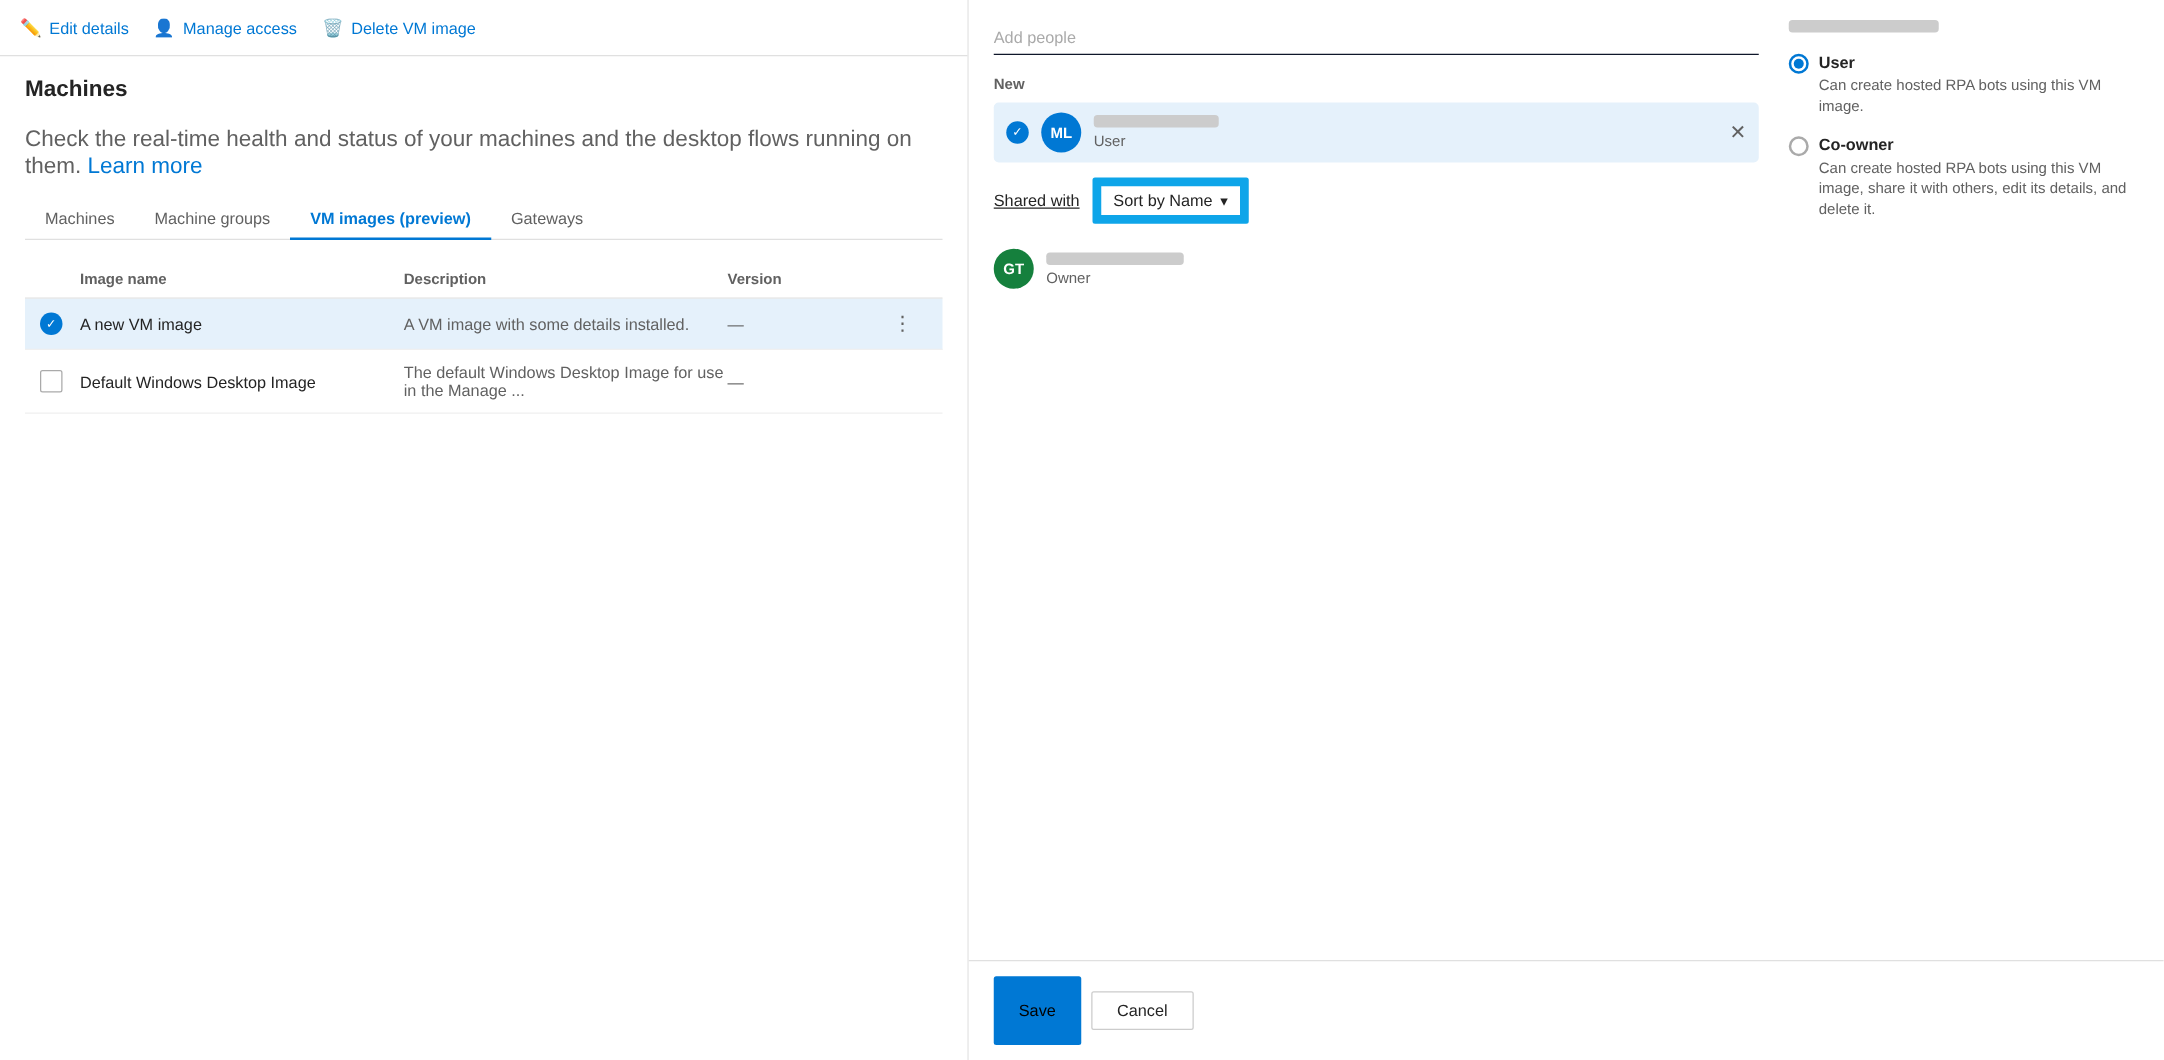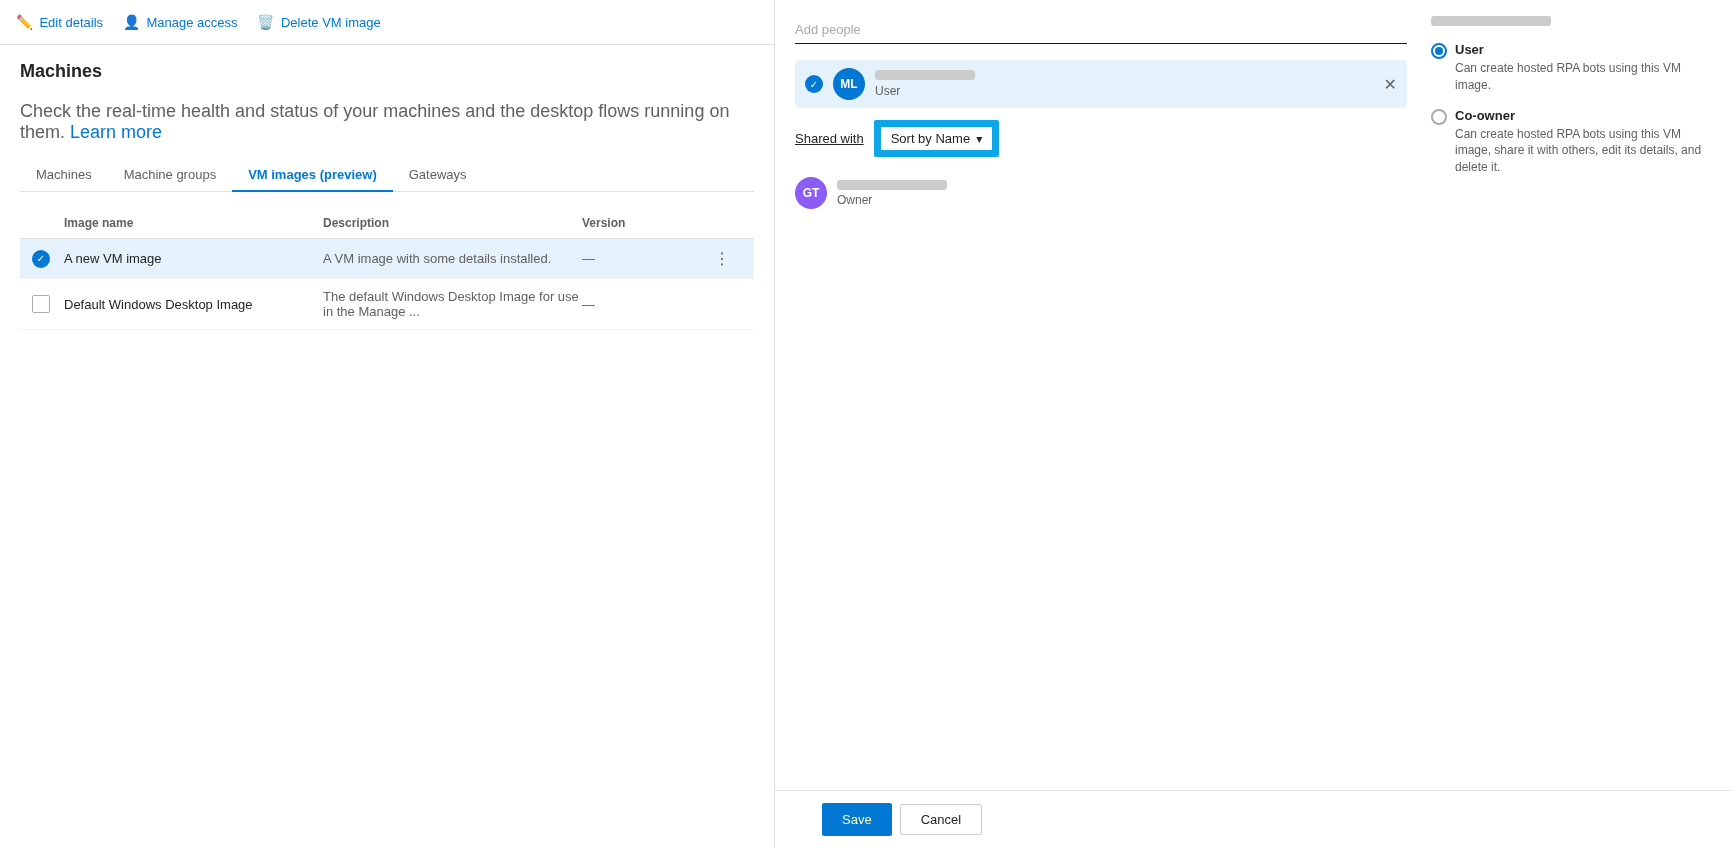--- a/index.html
+++ b/index.html
@@ -218,21 +218,21 @@
       display: flex;
       align-items: center;
       justify-content: center;
       font-size: 12px;
       font-weight: 700;
       color: #fff;
       flex-shrink: 0;
     }
 
     .avatar-ml { background: #0078d4; }
-    .avatar-gt { background: #8b5cf6; }
+    .avatar-gt { background: #15803d; }
 
     .person-info {
       flex: 1;
     }
 
     .person-name {
       font-size: 13px;
       color: #242424;
       background: #ccc;
       height: 10px;
@@ -379,27 +379,26 @@
     .panel-footer {
       padding: 12px 20px;
       border-top: 1px solid #e0e0e0;
       display: flex;
       gap: 8px;
       align-items: center;
     }
 
     .btn-save {
       background: #0078d4;
-      color: #fef9c3;
+      color: #000000;
       border: none;
-      padding: 9px 20px;
+      padding: 20px 20px;
       font-size: 13px;
       cursor: pointer;
       border-radius: 2px;
-      margin-left: 27px;
     }
 
     .btn-cancel {
       background: #fff;
       color: #242424;
       border: 1px solid #ccc;
       padding: 7px 20px;
       font-size: 13px;
       cursor: pointer;
       border-radius: 2px;
@@ -473,20 +472,21 @@
 
 <div class="right-panel">
 
 
   <div class="panel-body">
 
     <div class="panel-left">
 
       <input class="add-people-input" type="text" placeholder="Add people" style="">
 
+      <div class="new-label">New</div>
 
       <div class="person-item selected-item">
         <div class="person-check">✓</div>
         <div class="avatar avatar-ml">ML</div>
         <div class="person-info">
           <div class="person-name"></div>
           <div class="person-role">User</div>
         </div>
         <span class="person-close">✕</span>
       </div>

